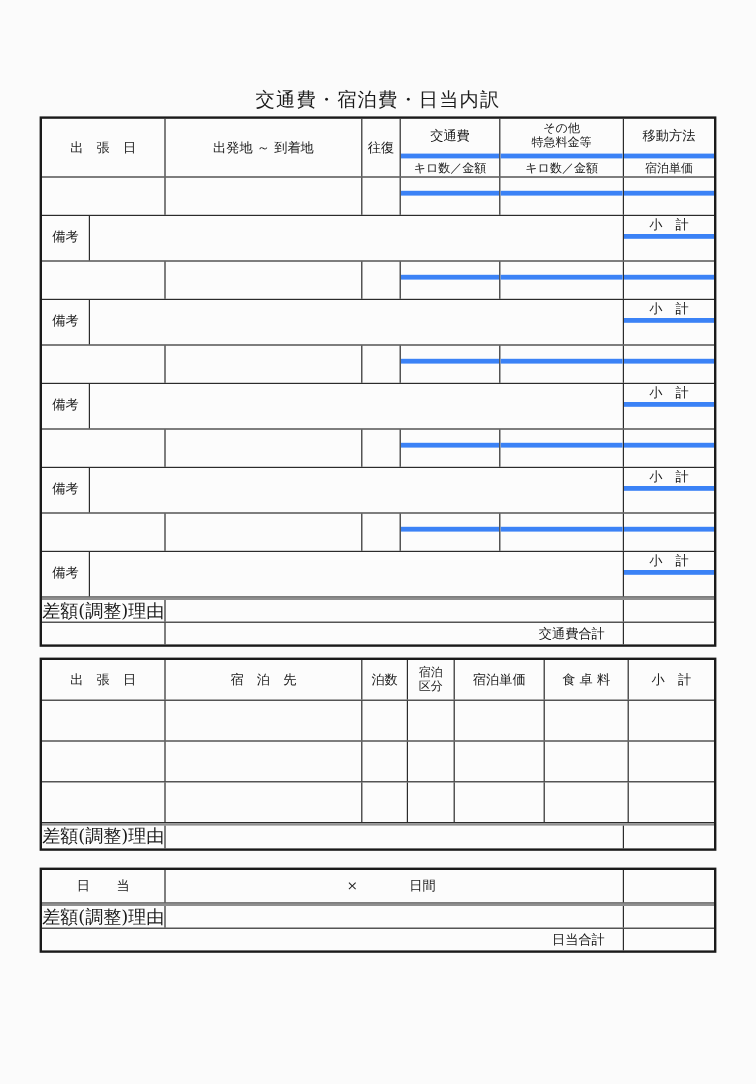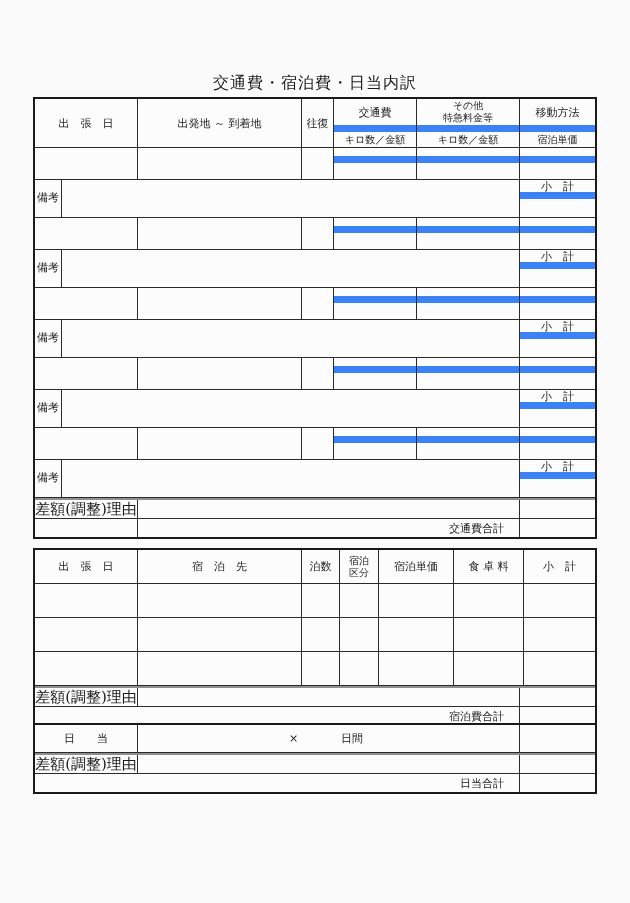--- a/index.html
+++ b/index.html
@@ -28,42 +28,42 @@
   .cell {
     border-right:1px solid #2b2b2b; box-sizing:border-box;
     display:flex; align-items:center; justify-content:center;
     font-size:11px; overflow:hidden; white-space:pre;
   }
   .cell:last-child { border-right:none; }
 
   
   .split { flex-direction:column; align-items:stretch; justify-content:flex-start; padding:0; }
   .split .sub {
-    border-bottom:7px solid #3b82f6; box-sizing:border-box;
+    border-bottom:4px solid #3b82f6; box-sizing:border-box;
     display:flex; align-items:center; justify-content:center; white-space:pre;
   }
   .split .sub:last-child { border-bottom:none; flex:1; }
 
   
   .w1{width:103px}.w2{width:164px}.w3{width:32px}.w4{width:83px}.w5{width:103px}.w6{width:75px}
   
   .v1{width:103px}.v2{width:164px}.v3{width:38px}.v4{width:39px}.v5{width:75px}.v6{width:70px}
   .wfill{flex:1 1 auto}
 
   .h-header{height:49px}
   .hdr-top{height:33px; font-size:11px}
   .h-data{height:32px}
   .data-top{height:15px}
   .h-remarks{height:38px}
   .sub-top{height:19px; font-size:11px}
   .small{font-size:10px}
   .two-line{flex-direction:column; line-height:1.18; font-size:10px}
 
   .remarks-label{
-    width:27px; padding:0; text-align:center;
+    width:40px; padding:0; text-align:center;
     line-height:1.5; font-size:11px;
     word-break:break-all;
   }
   .adjust-row{ border-top:2px solid #8f8f8f; height:21px; }
   .adjust-row .cell{ font-size:15px; }
   .total-row{ height:18px; }
   .total-cell{ justify-content:flex-end; padding-right:15px; font-size:11px; }
   .blank-cell{}
 
   
@@ -244,24 +244,20 @@
       <div class="cell v6"></div>
       <div class="cell wfill"></div>
     </div>
 
     <div class="row adjust-row">
       <div class="cell v1">差額(調整)理由</div>
       <div class="cell wfill blank-cell"></div>
       <div class="cell v5" style="width:75px"></div>
     </div>
 
-    <div class="row total-row">
-      <div class="cell wfill total-cell">宿泊費合計</div>
-      <div class="cell v5" style="width:75px"></div>
-    </div>
   </div>
 
   <div class="tbl" id="allowance-table">
 
     <div class="row daily-row">
       <div class="cell w1">日　　当</div>
       <div class="cell wfill daily-mid">
         <span class="x-sign">×</span>
         <span class="days">日間</span>
       </div>

